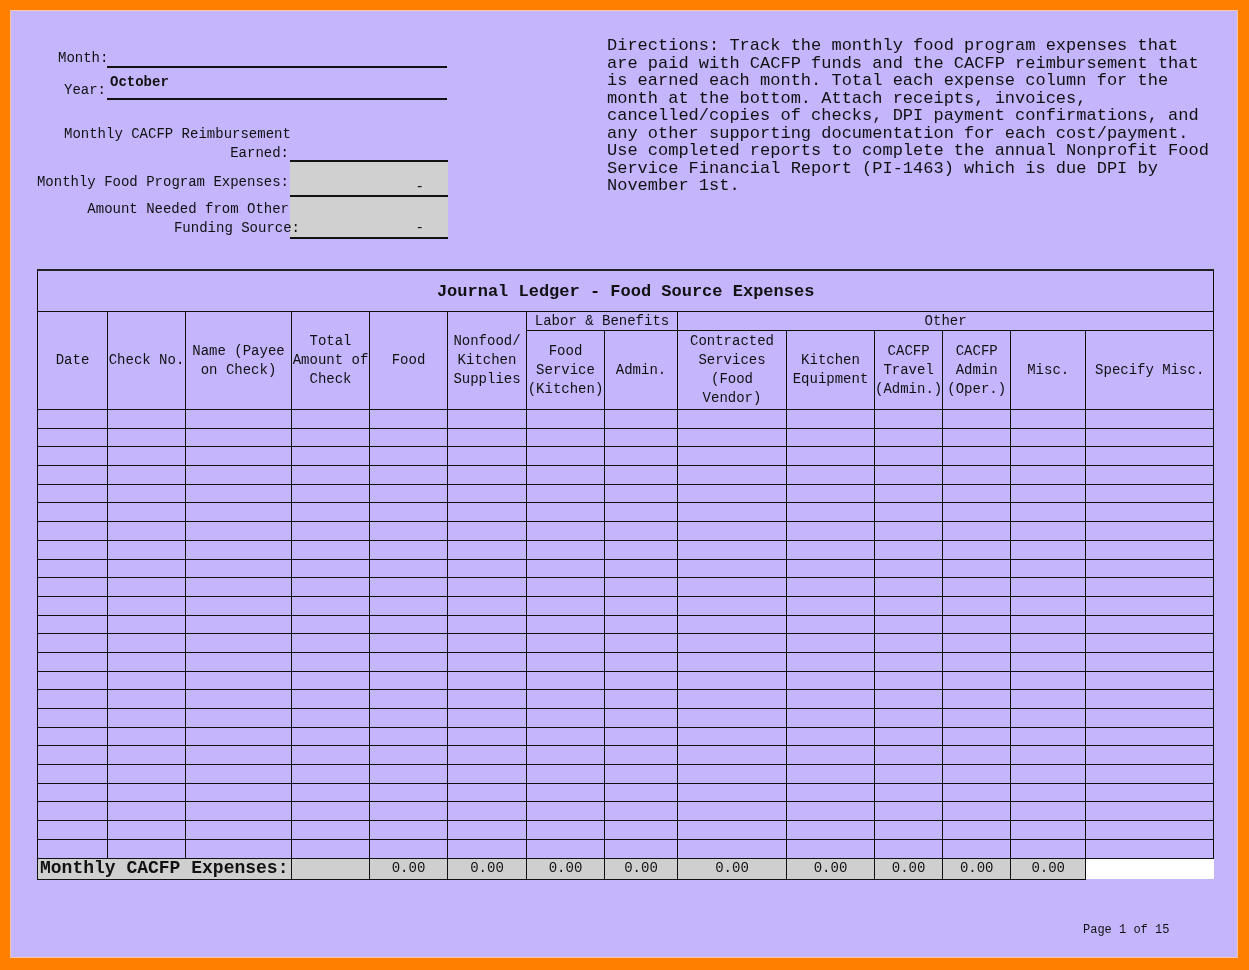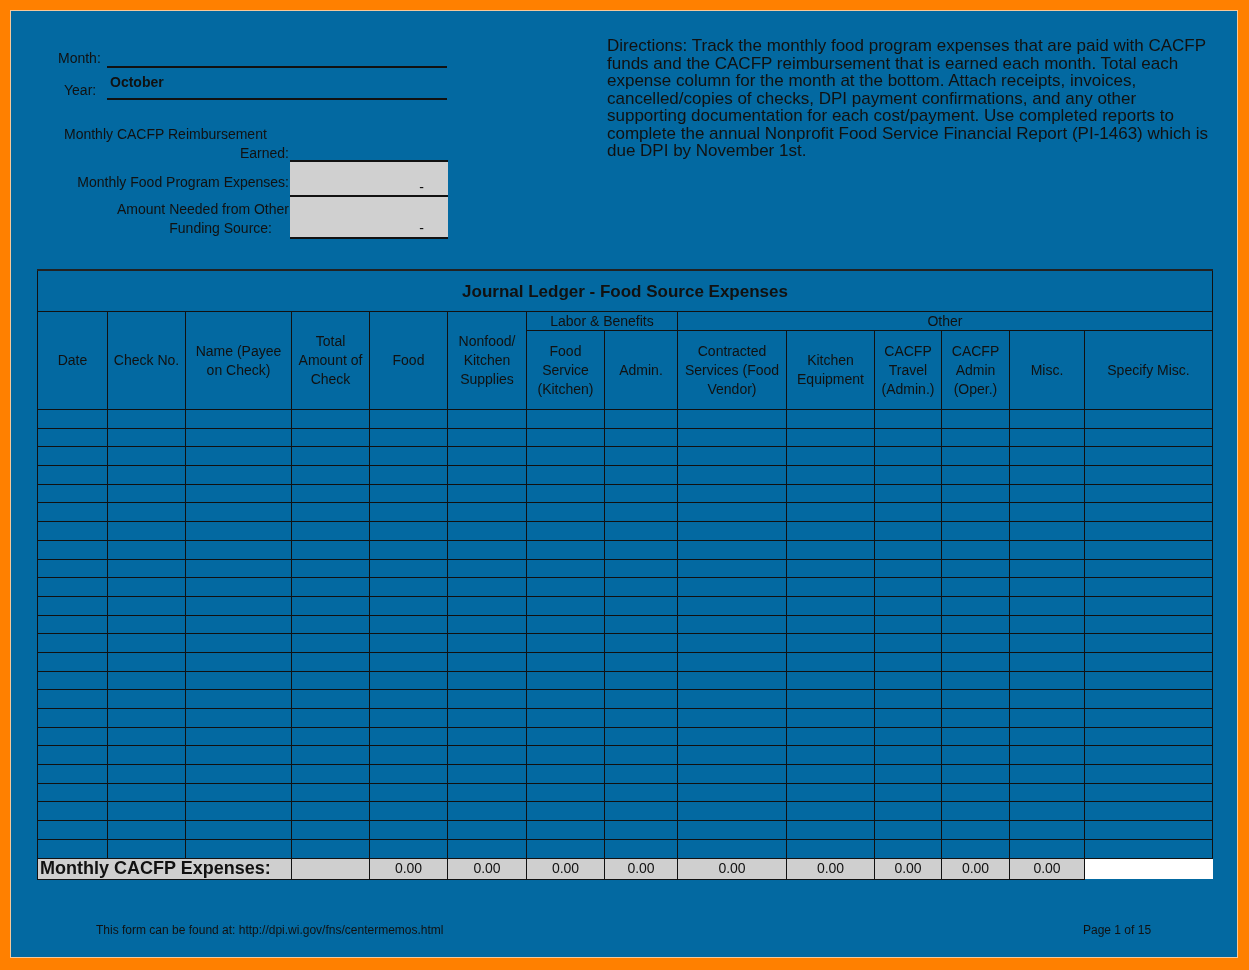--- a/index.html
+++ b/index.html
@@ -3,21 +3,21 @@
 <meta charset="utf-8">
 <style>
   html, body { margin:0; padding:0; }
   body {
     width:1249px; height:970px; position:relative; overflow:hidden;
     background:#ff8000;
     font-family:"Liberation Sans", sans-serif; color:#111;
   }
   .page {
     position:absolute; left:10px; top:10px; width:1228px; height:948px;
-    background:#0369a1; box-shadow: inset 0 0 0 1px #f6c89a;
+    background:#c4b5fd; box-shadow: inset 0 0 0 1px #f6c89a; font-family: Liberation Mono, monospace;
   }
   .abs { position:absolute; }
   .lbl { font-size:14px; white-space:nowrap; }
   .uline { position:absolute; border-bottom:2px solid #111; height:0; }
   .graybox { position:absolute; background:#d0d0d0; border-bottom:2px solid #111; }
   .directions { position:absolute; left:597px; top:27px; width:610px; font-size:17px; line-height:17.5px; }
   table.ledger {
     position:absolute; left:27px; top:259px; border-collapse:collapse;
     table-layout:fixed; font-size:14px;
   }
@@ -53,21 +53,21 @@
 
   <div class="graybox" style="left:280px;top:152px;width:158px;height:33px;">
     <span class="abs lbl" style="right:24px;top:17px;">-</span>
   </div>
   <span class="abs lbl" style="right:949px;top:164px;">Monthly Food Program Expenses:</span>
 
   <div class="graybox" style="left:280px;top:187px;width:158px;height:40px;">
     <span class="abs lbl" style="right:24px;top:23px;">-</span>
   </div>
   <span class="abs lbl" style="right:949px;top:191px;">Amount Needed from Other</span>
-  <span class="abs lbl" style="right:966px;top:210px;">Funding Source:</span>
+  <span class="abs lbl" style="right:938px;top:210px;">Funding Source:</span>
 
   <div class="directions">Directions: Track the monthly food program expenses that are paid with CACFP funds and the CACFP reimbursement that is earned each month. Total each expense column for the month at the bottom. Attach receipts, invoices, cancelled/copies of checks, DPI payment confirmations, and any other supporting documentation for each cost/payment. Use completed reports to complete  the annual Nonprofit Food Service Financial Report (PI-1463) which is due DPI by November 1st.</div>
 
   <table class="ledger">
     <colgroup>
       <col style="width:70px">
         <col style="width:78px">
         <col style="width:106px">
         <col style="width:78px">
       <col style="width:78px">
@@ -503,15 +503,14 @@
         <td>0.00</td>
         <td>0.00</td>
         <td>0.00</td>
         <td>0.00</td>
         <td>0.00</td>
         <td class="blank"></td>
       </tr>
     </tfoot>
   </table>
 
-  <span class="footer" style="left:86px;top:913px;">This form can be found at: http://dpi.wi.gov/fns/centermemos.html</span>
   <span class="footer" style="left:1073px;top:913px;">Page 1 of 15</span>
 </div>
 
 </body></html>

